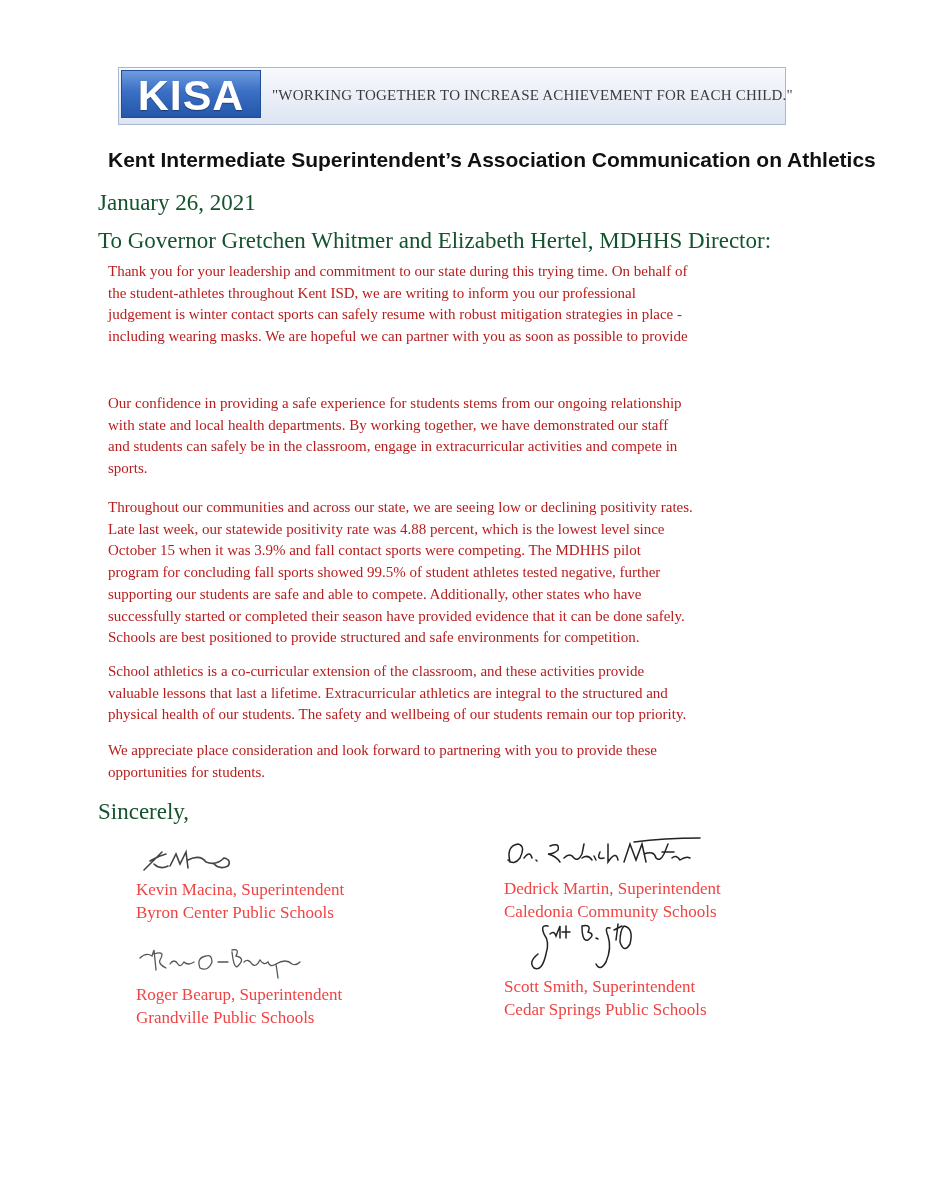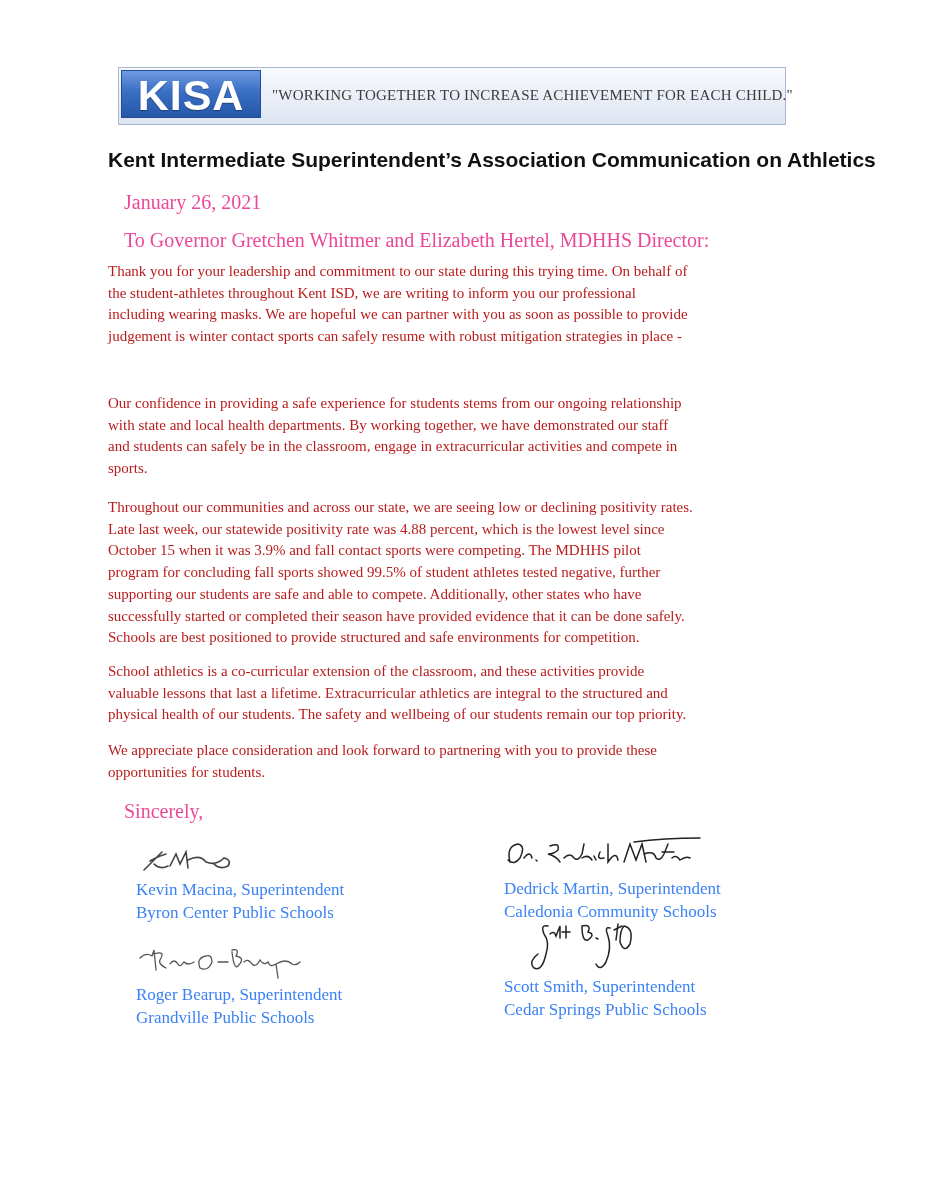--- a/index.html
+++ b/index.html
@@ -14,26 +14,26 @@
                 border: 1px solid #1f4e96; box-sizing: border-box; }
   .logo-text { position: absolute; left: 0; right: 0; top: 1px; text-align: center;
                font-family: "Liberation Sans", "DejaVu Sans", sans-serif; font-weight: bold;
                font-size: 43px; line-height: 46px; color: #ffffff; letter-spacing: 1px;
                text-shadow: 0 1px 1px rgba(0,0,0,0.35); }
   .tagline { position: absolute; left: 153px; top: 17px; font-size: 15px; line-height: 20px;
              color: #3b3b3b; letter-spacing: 0.2px; white-space: nowrap; }
   .heading { position: absolute; left: 108px; top: 148px;
              font-family: "Liberation Sans", "DejaVu Sans", sans-serif; font-weight: bold;
              font-size: 21px; color: #111; white-space: nowrap; }
-  .line { position: absolute; left: 124px; font-size: 20px; line-height: 21.6px;
-          white-space: nowrap; color: #ec4899; }
+  .line { position: absolute; left: 98px; font-size: 23px; line-height: 21.6px;
+          white-space: nowrap; color: #14532d; }
   .para { position: absolute; left: 108px; }
   .para .l { display: block; font-size: 15px; line-height: 21.7px; white-space: nowrap; color: #b91c1c; }
   .sig-block { position: absolute; }
-  .sig-block .l { display: block; font-size: 17px; line-height: 23px; white-space: nowrap; color: #3b82f6; }
+  .sig-block .l { display: block; font-size: 17px; line-height: 23px; white-space: nowrap; color: #ef4444; }
   .sig { position: absolute; }
   .sig svg { display: block; }
 </style>
 </head>
 <body>
 
 <div class="banner">
   <div class="logo-block">
     <div class="logo-text">KISA</div>
   </div>
@@ -41,22 +41,22 @@
 </div>
 
 <div class="heading">Kent Intermediate Superintendent’s Association Communication on Athletics</div>
 
 <div class="line" style="top:192px">January 26, 2021</div>
 <div class="line" style="top:230px">To Governor Gretchen Whitmer and Elizabeth Hertel, MDHHS Director:</div>
 
 <div class="para" style="top:261px">
   <span class="l">Thank you for your leadership and commitment to our state during this trying time. On behalf of</span>
   <span class="l">the student-athletes throughout Kent ISD, we are writing to inform you our professional</span>
+  <span class="l">judgement is winter contact sports can safely resume with robust mitigation strategies in place -</span>
   <span class="l">including wearing masks. We are hopeful we can partner with you as soon as possible to provide</span>
-  <span class="l">judgement is winter contact sports can safely resume with robust mitigation strategies in place -</span>
 </div>
 
 <div class="para" style="top:393px">
   <span class="l">Our confidence in providing a safe experience for students stems from our ongoing relationship</span>
   <span class="l">with state and local health departments. By working together, we have demonstrated our staff</span>
   <span class="l">and students can safely be in the classroom, engage in extracurricular activities and compete in</span>
   <span class="l">sports.</span>
 </div>
 
 <div class="para" style="top:497px">

